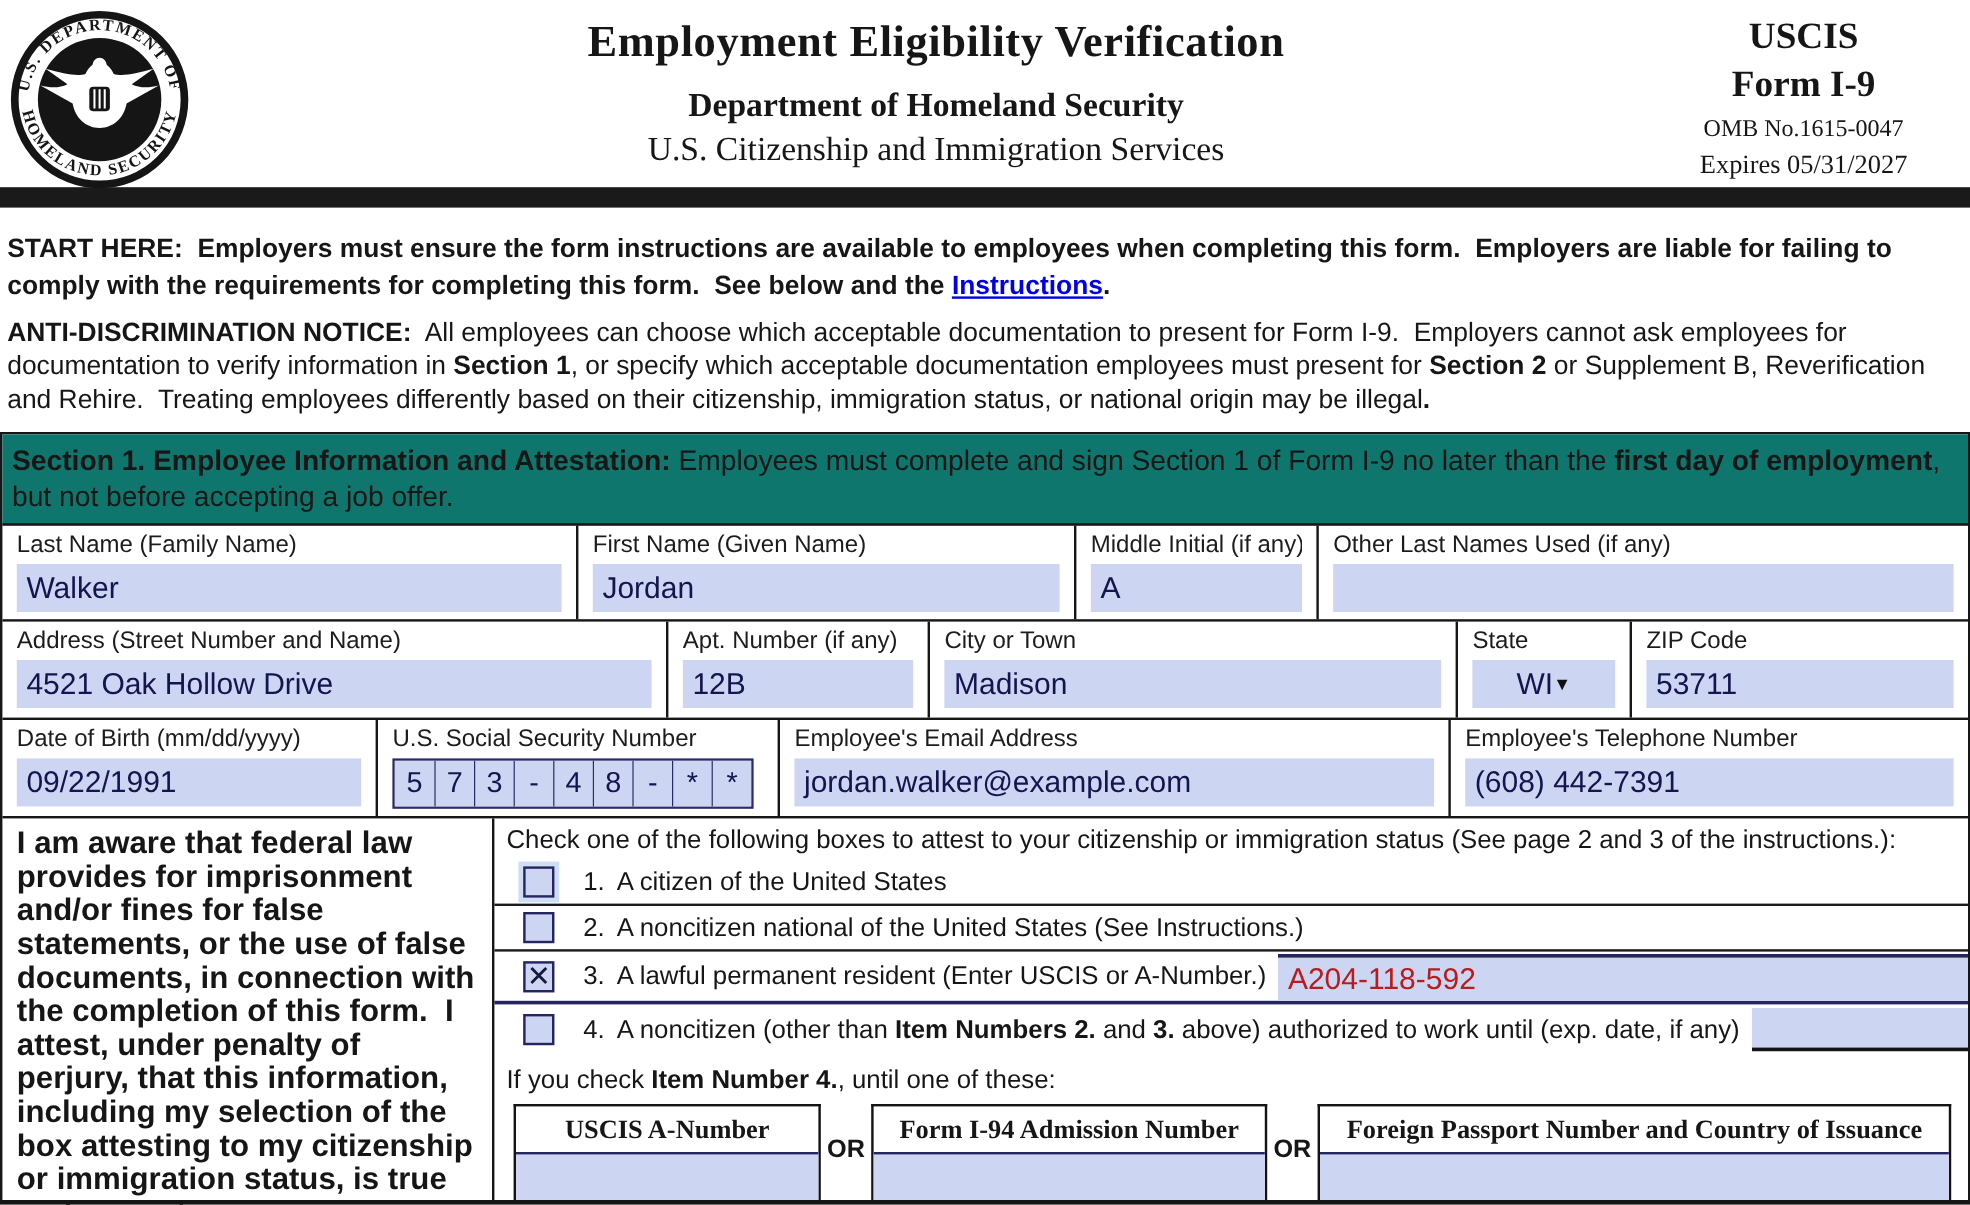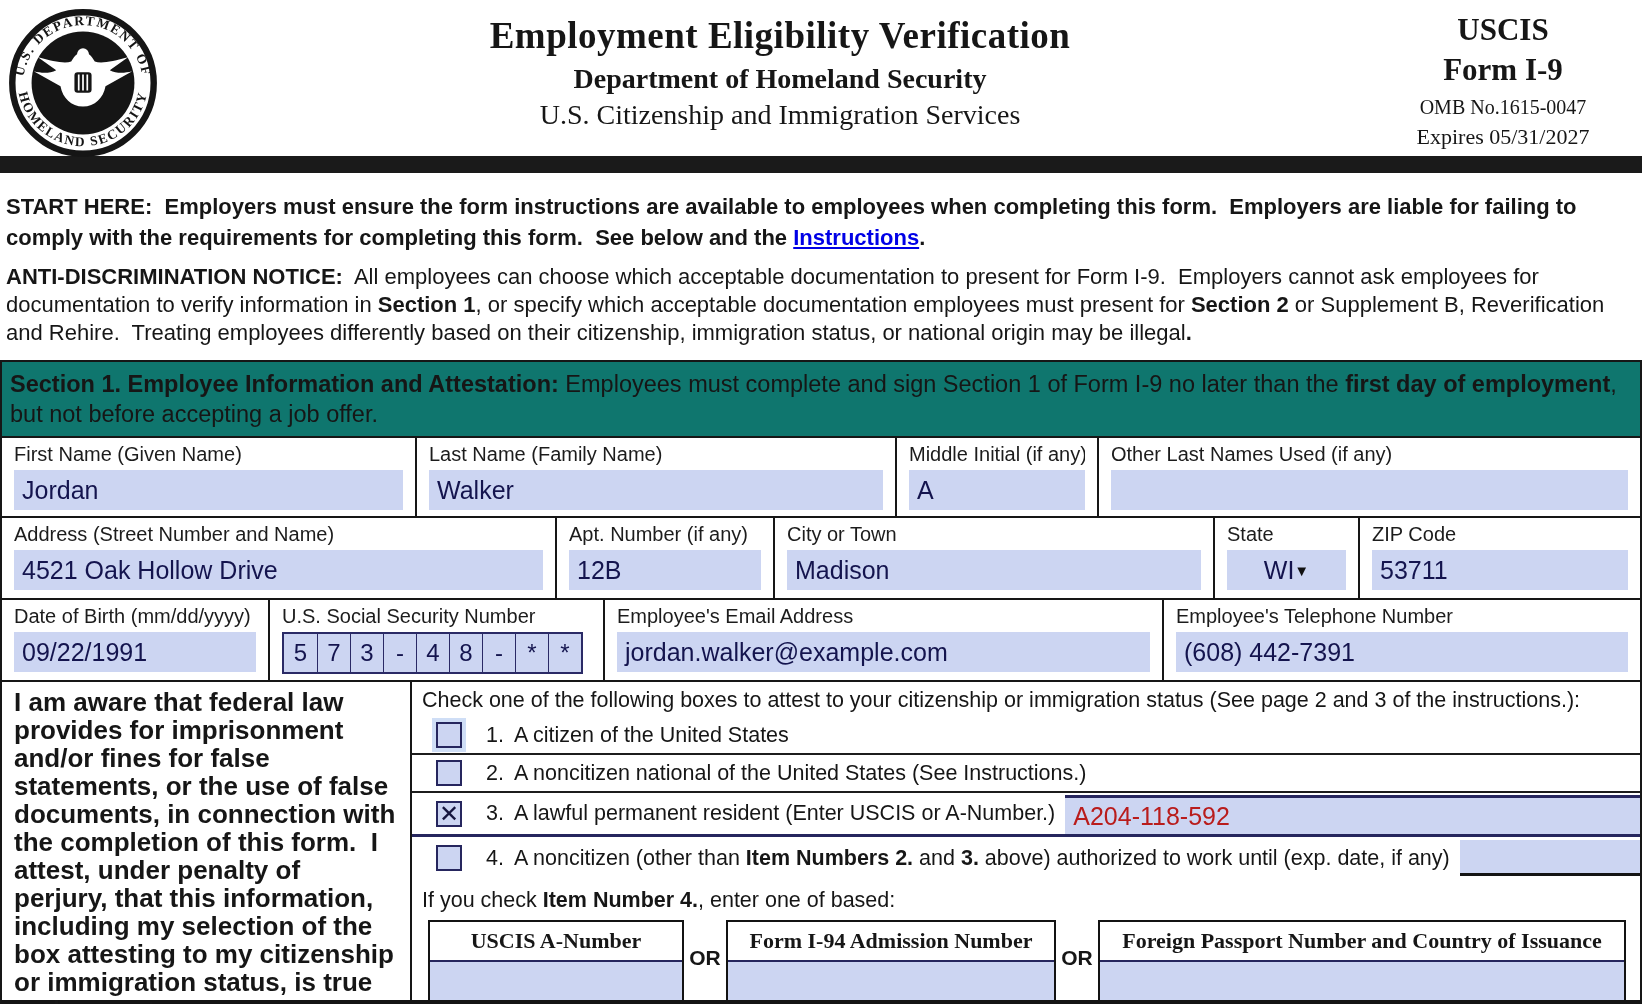--- a/index.html
+++ b/index.html
@@ -15,21 +15,21 @@
     background: #fff;
     position: relative;
   }
   .serif { font-family: "Liberation Serif", "DejaVu Serif", serif; }
 
   
   .hdr { display: flex; height: 156px; padding: 6px 20px 0 8px; }
   .seal-wrap { width: 168px; flex: none; padding-top: 2px; }
   .hdr-center { flex: 1; text-align: center; padding-top: 8px; }
   .hdr-title { font-size: 37px; font-weight: bold; letter-spacing: .5px; }
-  .hdr-sub1 { font-size: 28px; font-weight: bold; margin-top: 6px; }
+  .hdr-sub1 { font-size: 28px; font-weight: bold; margin-top: 16px; }
   .hdr-sub2 { font-size: 28px; margin-top: 4px; }
   .hdr-right { width: 238px; flex: none; text-align: center; padding-top: 6px; }
   .hdr-agency { font-size: 31px; font-weight: bold; }
   .hdr-formno { font-size: 31px; font-weight: bold; margin-top: 4px; }
   .hdr-omb { font-size: 20px; margin-top: 8px; }
   .hdr-exp { font-size: 22px; margin-top: 5px; }
 
   .black-bar { height: 17px; background: #1a1a1a; }
 
   
@@ -208,27 +208,27 @@
 
   <p class="notice start-here"><span class="bold">START HERE:</span><span>  Employers must ensure the form instructions are available to employees when completing this form.  Employers are liable for failing to comply with the requirements for completing this form.  See below and the </span><a class="instr-link bold">Instructions</a><span>.</span></p>
 
   <p class="notice anti"><span class="bold">ANTI-DISCRIMINATION NOTICE:</span><span>  All employees can choose which acceptable documentation to present for Form I-9.  Employers cannot ask employees for documentation to verify information in </span><span class="bold">Section 1</span><span>, or specify which acceptable documentation employees must present for </span><span class="bold">Section 2</span><span> or Supplement B, Reverification and Rehire.  Treating employees differently based on their citizenship, immigration status, or national origin may be illegal</span><span class="bold">.</span></p>
 
   <section class="s1">
 
     <div class="s1-head"><span class="bold">Section 1. Employee Information and Attestation:</span><span> Employees must complete and sign Section 1 of Form I-9 no later than the </span><span class="bold">first day of employment</span><span>, but not before accepting a job offer.</span></div>
 
     <div class="row r1">
+      <div class="cell" style="width:480px; flex:none;">
+        <div class="lbl">Last Name (Family Name)</div>
+        <div class="val">Walker</div>
+      </div>
       <div class="cell" style="width:415px; flex:none;">
         <div class="lbl">First Name (Given Name)</div>
         <div class="val">Jordan</div>
-      </div>
-      <div class="cell" style="width:480px; flex:none;">
-        <div class="lbl">Last Name (Family Name)</div>
-        <div class="val">Walker</div>
       </div>
       <div class="cell" style="width:202px; flex:none;">
         <div class="lbl">Middle Initial (if any)</div>
         <div class="val">A</div>
       </div>
       <div class="cell" style="flex:1;">
         <div class="lbl">Other Last Names Used (if any)</div>
         <div class="val"></div>
       </div>
     </div>
@@ -253,21 +253,21 @@
           <span class="caret">▼</span>
         </div>
       </div>
       <div class="cell" style="flex:1;">
         <div class="lbl">ZIP Code</div>
         <div class="val">53711</div>
       </div>
     </div>
 
     <div class="row r3">
-      <div class="cell" style="width:268px; flex:none;">
+      <div class="cell" style="width:313px; flex:none;">
         <div class="lbl">Date of Birth (mm/dd/yyyy)</div>
         <div class="val">09/22/1991</div>
       </div>
       <div class="cell" style="width:335px; flex:none;">
         <div class="lbl">U.S. Social Security Number</div>
         <div class="ssn-wrap">
           <span class="ssn-cell">5</span>
           <span class="ssn-cell">7</span>
           <span class="ssn-cell">3</span>
           <span class="ssn-cell">-</span>
@@ -315,21 +315,21 @@
           <span class="inline-field">A204-118-592</span>
         </div>
 
         <div class="opt opt4">
           <span class="cb"></span>
           <span class="opt-num">4.</span>
           <span class="opt-label"><span>A noncitizen (other than </span><span class="bold">Item Numbers 2.</span><span> and </span><span class="bold">3.</span><span> above) authorized to work until (exp. date, if any)</span></span>
           <span class="small-field"></span>
         </div>
 
-        <div class="if-check"><span>If you check </span><span class="bold">Item Number 4.</span><span>, enter one of based:</span></div>
+        <div class="if-check"><span>If you check </span><span class="bold">Item Number 4.</span><span>, until one of these:</span></div>
 
         <div class="boxes">
           <div class="doc-box doc-box1">
             <div class="box-label">USCIS A-Number</div>
             <div class="box-input"></div>
           </div>
           <div class="or-wrap">OR</div>
           <div class="doc-box doc-box2">
             <div class="box-label">Form I-94 Admission Number</div>
             <div class="box-input"></div>

